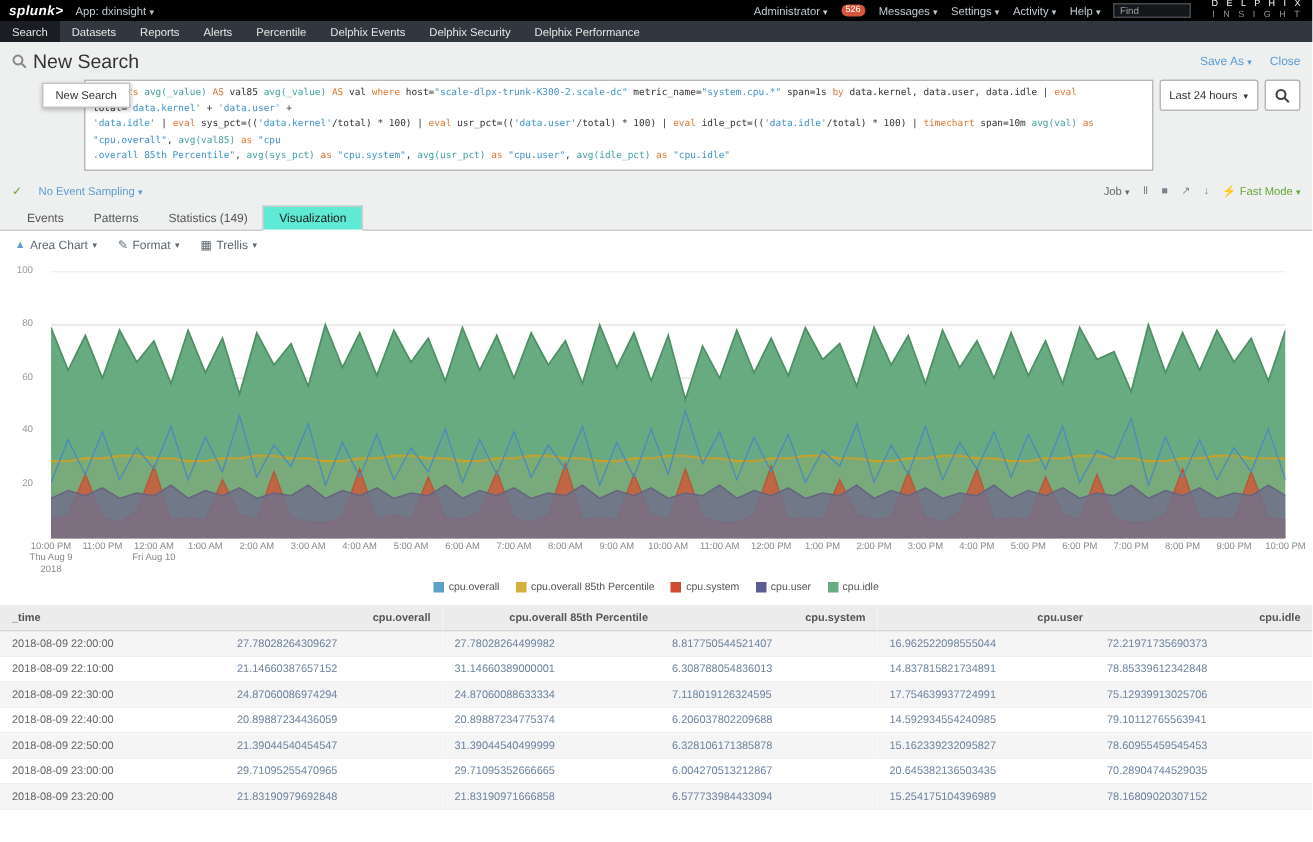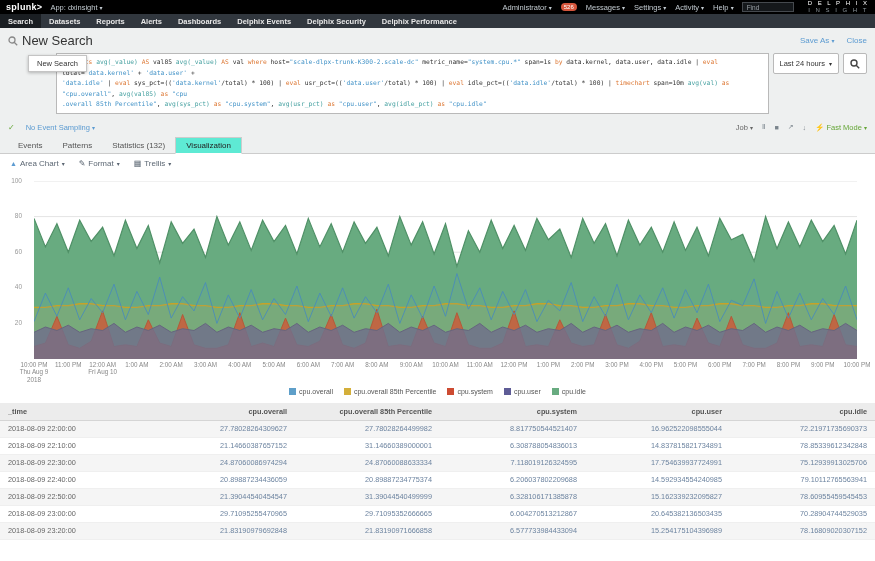--- a/index.html
+++ b/index.html
@@ -2,36 +2,36 @@
 <html><head>
 <meta charset="utf-8">
 <style>
   * { box-sizing: border-box; margin: 0; padding: 0; }
   html,body { width:875px; height:561px; overflow:hidden; background:#fff;
               font-family:"Liberation Sans", sans-serif; position:relative; }
 
   
   .topbar { height:14px; background:#000; display:flex; align-items:center;
             padding:0 6px; gap:8px; color:#c3cbd1; font-size:7.5px; }
-  .logo { color:#fff; font-weight:bold; font-size:9px; letter-spacing:.3px; }
+  .logo { color:#fff; font-weight:bold; font-style:italic; font-size:9px; letter-spacing:.3px; }
   .tb-menu { cursor:default; white-space:nowrap; }
   .topbar-right { margin-left:auto; display:flex; gap:9px; align-items:center; }
   .badge { background:#d6563c; color:#fff; border-radius:6px; padding:0 3px;
            font-size:6px; line-height:8px; }
   .find-box { background:#15181b; border:1px solid #45494e; color:#9aa0a6;
               font-size:6.5px; padding:1px 4px; width:52px; height:10px; line-height:7px; }
   .brand { text-align:center; color:#fff; font-size:6px; letter-spacing:2px;
            line-height:7px; margin-left:6px; white-space:nowrap; }
   .brand .l2 { color:#8d969c; }
   .caret { font-size:6px; color:inherit; }
 
   
   .navbar { height:14px; background:#31373e; display:flex; align-items:stretch;
             font-size:7.5px; color:#e8e8e8; }
-  .nav-item { padding:0 8px; display:flex; align-items:center; white-space:nowrap;font-weight:bold; }
+  .nav-item { padding:0 8px; display:flex; align-items:center; white-space:nowrap; }
   .nav-item.active { background:#1a1e22; }
 
   
   .search-head { background:#eef0f0; border-bottom:1px solid #ccc; }
   .header-row { display:flex; align-items:center; padding:5px 8px 3px; }
   .page-title { font-size:13px; color:#333; display:flex; gap:4px; align-items:center; }
   .header-links { margin-left:auto; display:flex; gap:12px; font-size:8px; color:#5c9bd1; }
   .header-links span { white-space:nowrap; }
 
   .search-row { display:flex; align-items:flex-start; padding:2px 8px 6px; gap:4px;margin-left:48px; }
@@ -86,21 +86,21 @@
   .lg-item { display:flex; align-items:center; gap:3px; white-space:nowrap; }
   .sw { width:7px; height:7px; display:inline-block; }
 
   
   table.stats { width:100%; border-collapse:collapse; font-size:7.3px; margin-top:4px;
                 table-layout:fixed; }
   table.stats th { background:#ececec; color:#555; font-weight:bold; text-align:right;
                    padding:4px 8px; border-bottom:1px solid #d5d5d5; white-space:nowrap;
                    overflow:hidden; }
   table.stats th:first-child { text-align:left; }
-  table.stats td { padding:3.5px 8px; text-align:right; color:#6d84a0;
+  table.stats td { padding:3.5px 8px; text-align:left; color:#6d84a0;
                    border-bottom:1px solid #efefef; white-space:nowrap; overflow:hidden; }
   table.stats td:first-child { text-align:left; color:#666; }
   table.stats tbody tr:nth-child(odd) { background:#f5f5f5; }
 </style>
 </head>
 <body>
 
 <div class="topbar">
   <span class="logo">splunk&gt;</span>
   <span class="tb-menu">
@@ -120,21 +120,21 @@
     <div>D E L P H I X</div>
     <div class="l2">I N S I G H T</div>
   </div>
 </div>
 
 <div class="navbar">
     <div class="nav-item active">Search</div>
     <div class="nav-item">Datasets</div>
     <div class="nav-item">Reports</div>
     <div class="nav-item">Alerts</div>
-    <div class="nav-item">Dashboards</div>
+    <div class="nav-item">Percentile</div>
     <div class="nav-item">Delphix Events</div>
     <div class="nav-item">Delphix Security</div>
     <div class="nav-item">Delphix Performance</div>
   </div>
 
 <div class="search-head">
   <div class="header-row">
     <div class="page-title">
       <svg viewBox="0 0 10 10" width="10" height="10">
         <circle cx="4" cy="4" r="3" fill="none" stroke="#888" stroke-width="1.3"></circle>
@@ -185,21 +185,21 @@
         <span>⚡</span>
         <span>Fast Mode</span>
         <span class="caret">▾</span>
       </span>
     </div>
   </div>
 
   <div class="tabs-row">
       <div class="tab">Events</div>
       <div class="tab">Patterns</div>
-      <div class="tab">Statistics (132)</div>
+      <div class="tab">Statistics (149)</div>
       <div class="tab active">Visualization</div>
     </div>
 </div>
 
 <div class="dropdown-panel">
   <span>New Search</span>
 </div>
 
 <div class="viz-toolbar">
   <span>

